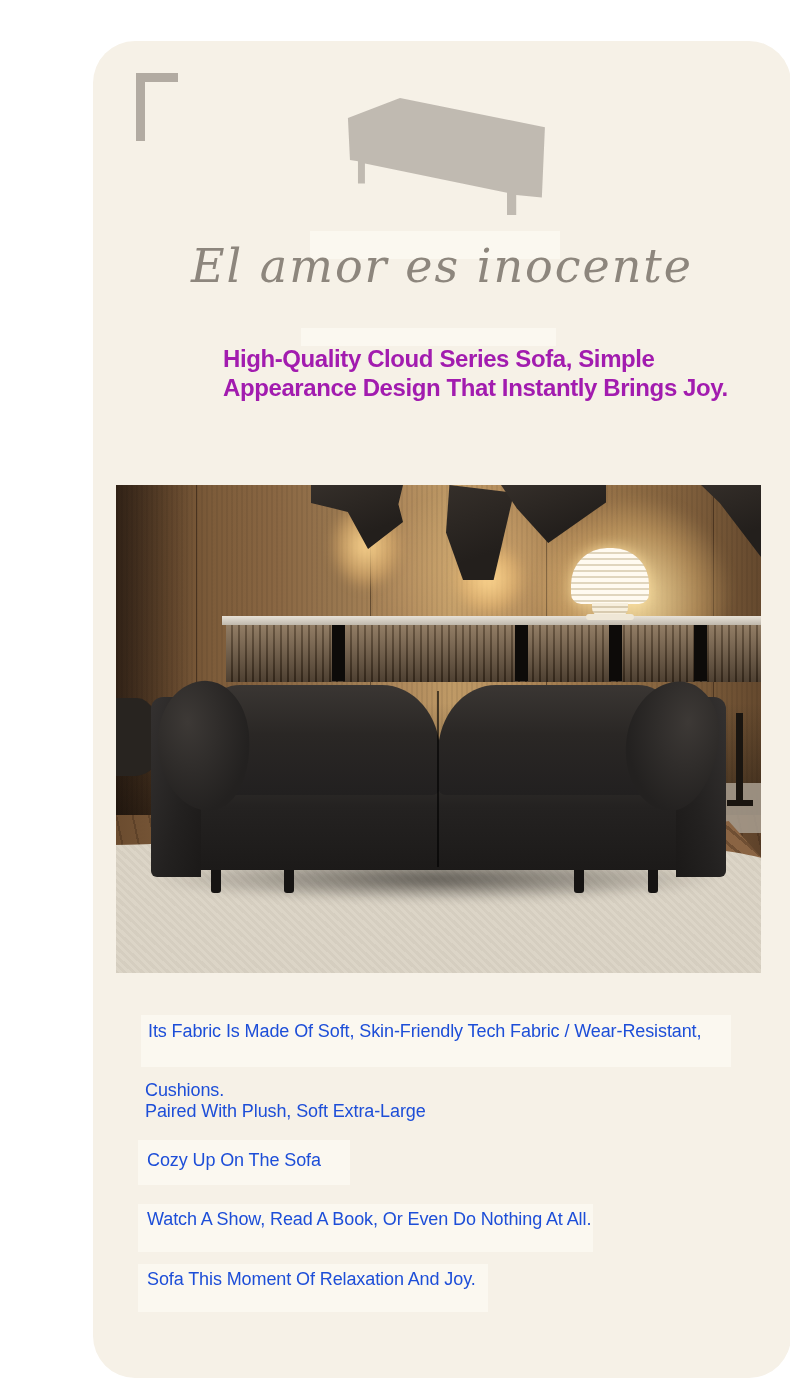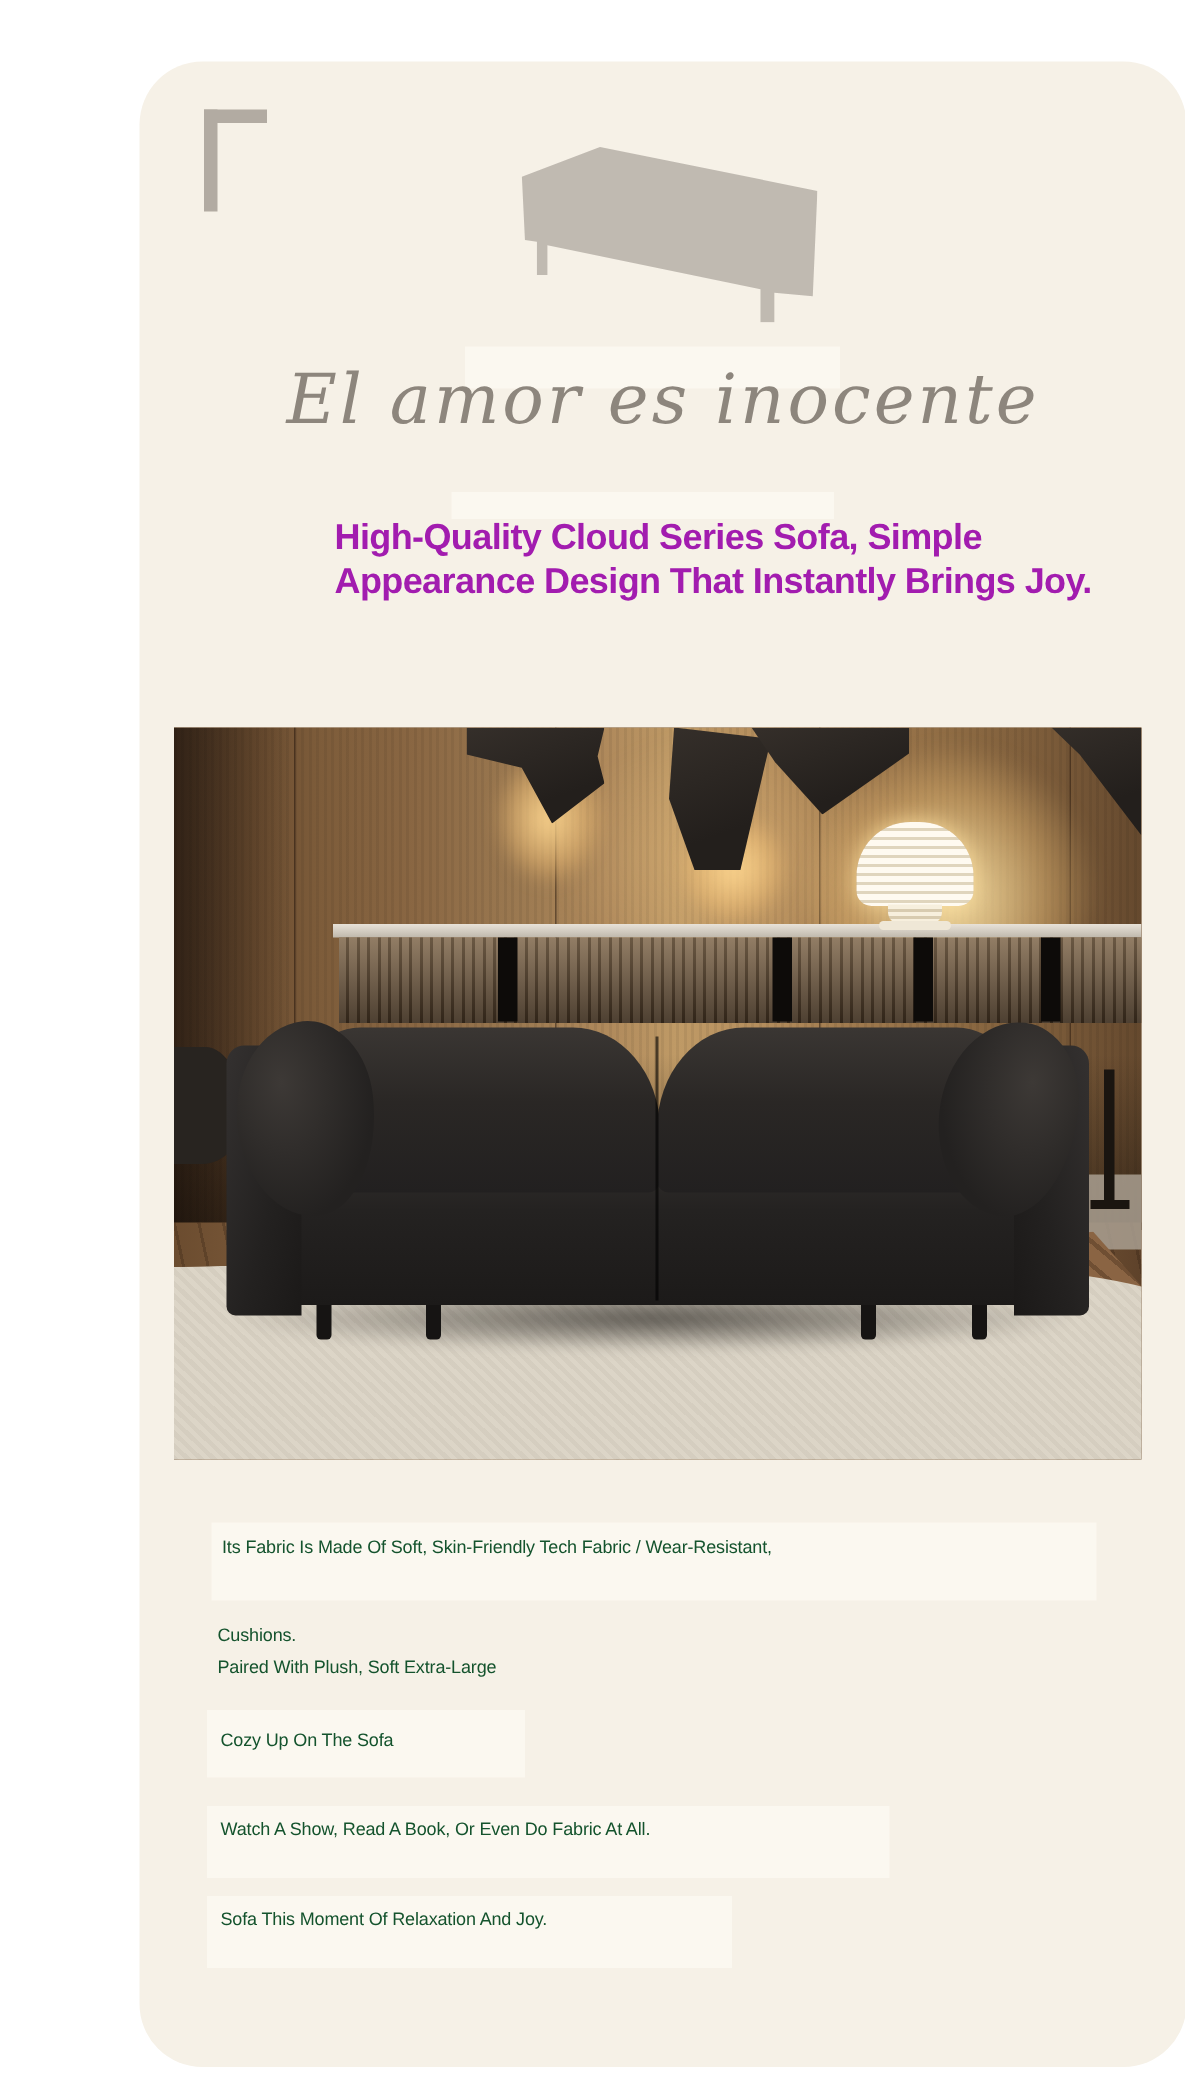--- a/index.html
+++ b/index.html
@@ -15,21 +15,21 @@
   .silhouette{position:absolute;left:250px;top:57px;width:205px;height:117px;background:#bdb6ae;opacity:.95;
     clip-path:polygon(2.4% 17%,27.8% 0%,98.5% 25%,97% 85%,84.5% 83%,84.5% 100%,80% 100%,80% 81%,10.7% 56%,10.7% 73%,7.3% 73%,7.3% 54%,3.4% 53%);}
   .hl{position:absolute;background:rgba(255,253,246,.6);}
   .script{position:absolute;left:0;top:186px;width:100%;text-align:center;
     font-family:"DejaVu Serif",serif;font-style:italic;font-size:46px;line-height:78px;
     color:#8d867d;letter-spacing:2px;}
   .headline{position:absolute;left:130px;top:303px;width:540px;
     font-size:24px;line-height:29px;font-weight:700;color:#a21caf;letter-spacing:-.4px;}
 
   
-  .para{position:absolute;font-size:12px;line-height:20px;font-weight:500;color:#14532d;letter-spacing:-.1px;}
+  .para{position:absolute;font-size:18px;line-height:20px;font-weight:500;color:#1d4ed8;letter-spacing:-.1px;}
   .p1{left:55px;top:980px;} .p2{left:52px;top:1039px;line-height:21px;}
   .p3{left:54px;top:1109px;} .p4{left:54px;top:1168px;} .p5{left:54px;top:1228px;}
 
   
   .photo{position:absolute;left:23px;top:444px;width:645px;height:488px;overflow:hidden;background:#7a5a38;}
   .photo *{position:absolute;}
   .wall{left:0;top:0;width:645px;height:335px;
     background:
       repeating-linear-gradient(90deg,rgba(0,0,0,.06) 0 2px,rgba(255,255,255,0) 2px 5px),
       linear-gradient(90deg,#4a3524 0%,#6a4c30 8%,#7d5c3a 15%,#8a6743 25%,#9a7850 35%,#b08a5c 45%,#bf9a66 52%,#b68f5e 60%,#a07a4e 70%,#8f6c44 80%,#7c5c3a 90%,#65492e 100%);}
@@ -181,21 +181,21 @@
       <div class="t">Paired With Plush, Soft Extra-Large</div>
     </div>
 
     <div class="hl" style="left:45px;top:1099px;width:212px;height:45px;"></div>
     <div class="para p3">
       <div class="t">Cozy Up On The Sofa</div>
     </div>
 
     <div class="hl" style="left:45px;top:1163px;width:455px;height:48px;"></div>
     <div class="para p4">
-      <div class="t">Watch A Show, Read A Book, Or Even Do Fabric At All.</div>
+      <div class="t">Watch A Show, Read A Book, Or Even Do Nothing At All.</div>
     </div>
 
     <div class="hl" style="left:45px;top:1223px;width:350px;height:48px;"></div>
     <div class="para p5">
       <div class="t">Sofa This Moment Of Relaxation And Joy.</div>
     </div>
 
   </div>
 </div>
 

